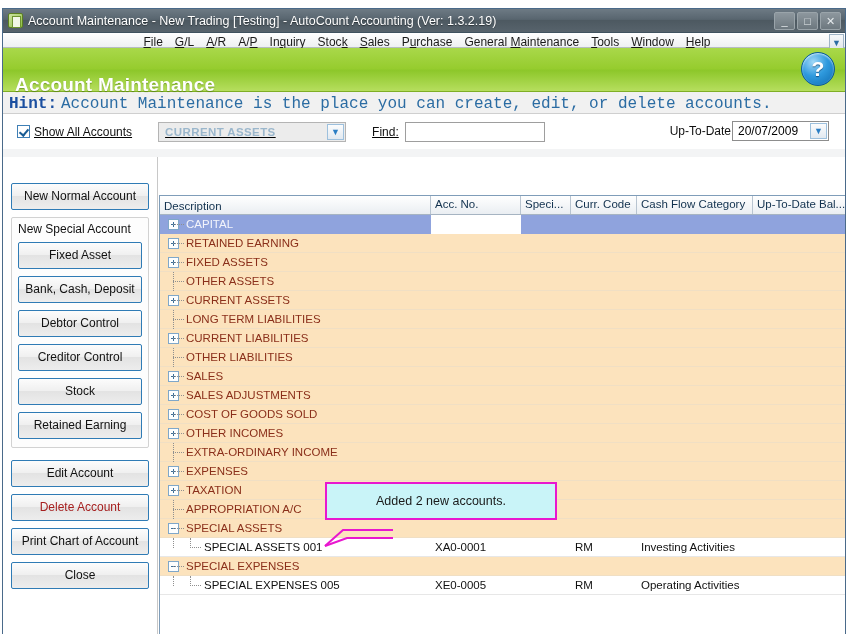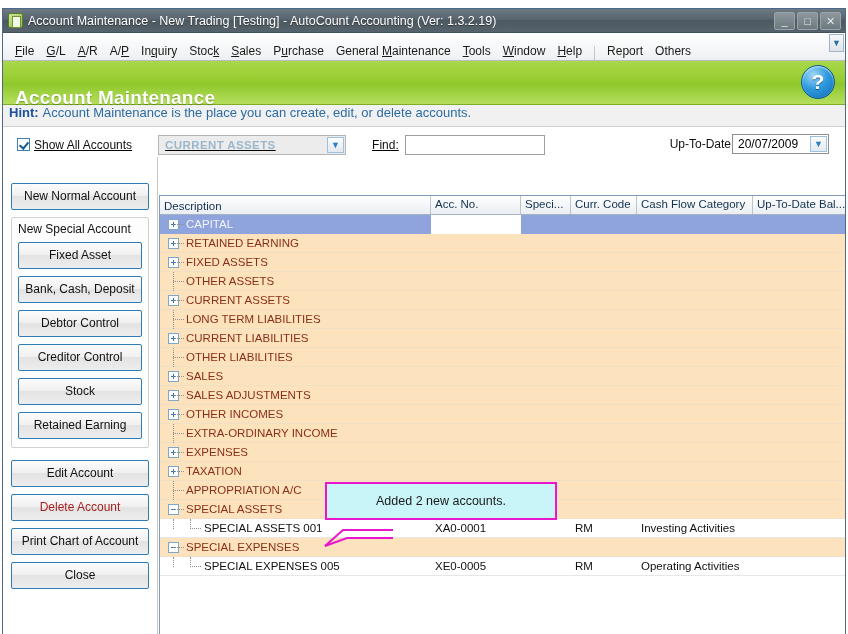--- a/index.html
+++ b/index.html
@@ -72,28 +72,29 @@
     font-style: normal;
     font-size: 11px;
     line-height: 16px;
     left: 0; right: 0; top: 0;
     text-align: center;
   }
 
   
   .menubar {
     position: relative;
-    height: 28px;
+    height: 15px;
     background: linear-gradient(to bottom,#ffffff,#eef0f2);
     border-bottom: 1px solid #b6bcc2;
     display: flex;
-    align-items: flex-end;
+    align-items: center;
     padding-left: 6px;
     font-size: 12px;
     color: #1a1a1a;
+    flex-direction: column;
   }
   .menu-item {
     padding: 2px 6px;
     white-space: nowrap;
     cursor: default;
   }
   .menu-item u { text-decoration: underline; }
   .menu-sep {
     width: 1px; height: 14px;
     background: #c3c8cd;
@@ -147,23 +148,24 @@
     line-height: 32px;
     text-shadow: 0 1px 1px rgba(0,40,80,.6);
   }
 
   
   .hintbar {
     height: 22px;
     background: #f1f1f1;
     border-bottom: 1px solid #cfcfcf;
     display: flex;
-    align-items: flex-start;
+    align-items: flex-end;
     padding-left: 6px;
-    font-size: 13px;
+    font-size: 16px;
+    font-family: Liberation Mono, monospace;
   }
   .hint-label { color: #1b4fa0; font-weight: bold; margin-right: 4px; }
   .hint-text { color: #2b6ca3; }
 
   
   .filterbar {
     position: relative;
     height: 35px;
     background: #ffffff;
     display: flex;
@@ -672,20 +674,34 @@
                 <div class="cell c-curr"></div>
                 <div class="cell c-cash"></div>
                 <div class="cell c-bal"></div>
               </div>
               <div class="row">
                 <div class="cell c-desc">
                   <div class="tw">
                     <span class="expander plus"></span>
                     <span class="dots"></span>
                   </div>
+                  <span>COST OF GOODS SOLD</span>
+                </div>
+                <div class="cell c-acc"></div>
+                <div class="cell c-spec"></div>
+                <div class="cell c-curr"></div>
+                <div class="cell c-cash"></div>
+                <div class="cell c-bal"></div>
+              </div>
+              <div class="row">
+                <div class="cell c-desc">
+                  <div class="tw">
+                    <span class="expander plus"></span>
+                    <span class="dots"></span>
+                  </div>
                   <span>OTHER INCOMES</span>
                 </div>
                 <div class="cell c-acc"></div>
                 <div class="cell c-spec"></div>
                 <div class="cell c-curr"></div>
                 <div class="cell c-cash"></div>
                 <div class="cell c-bal"></div>
               </div>
               <div class="row">
                 <div class="cell c-desc">

